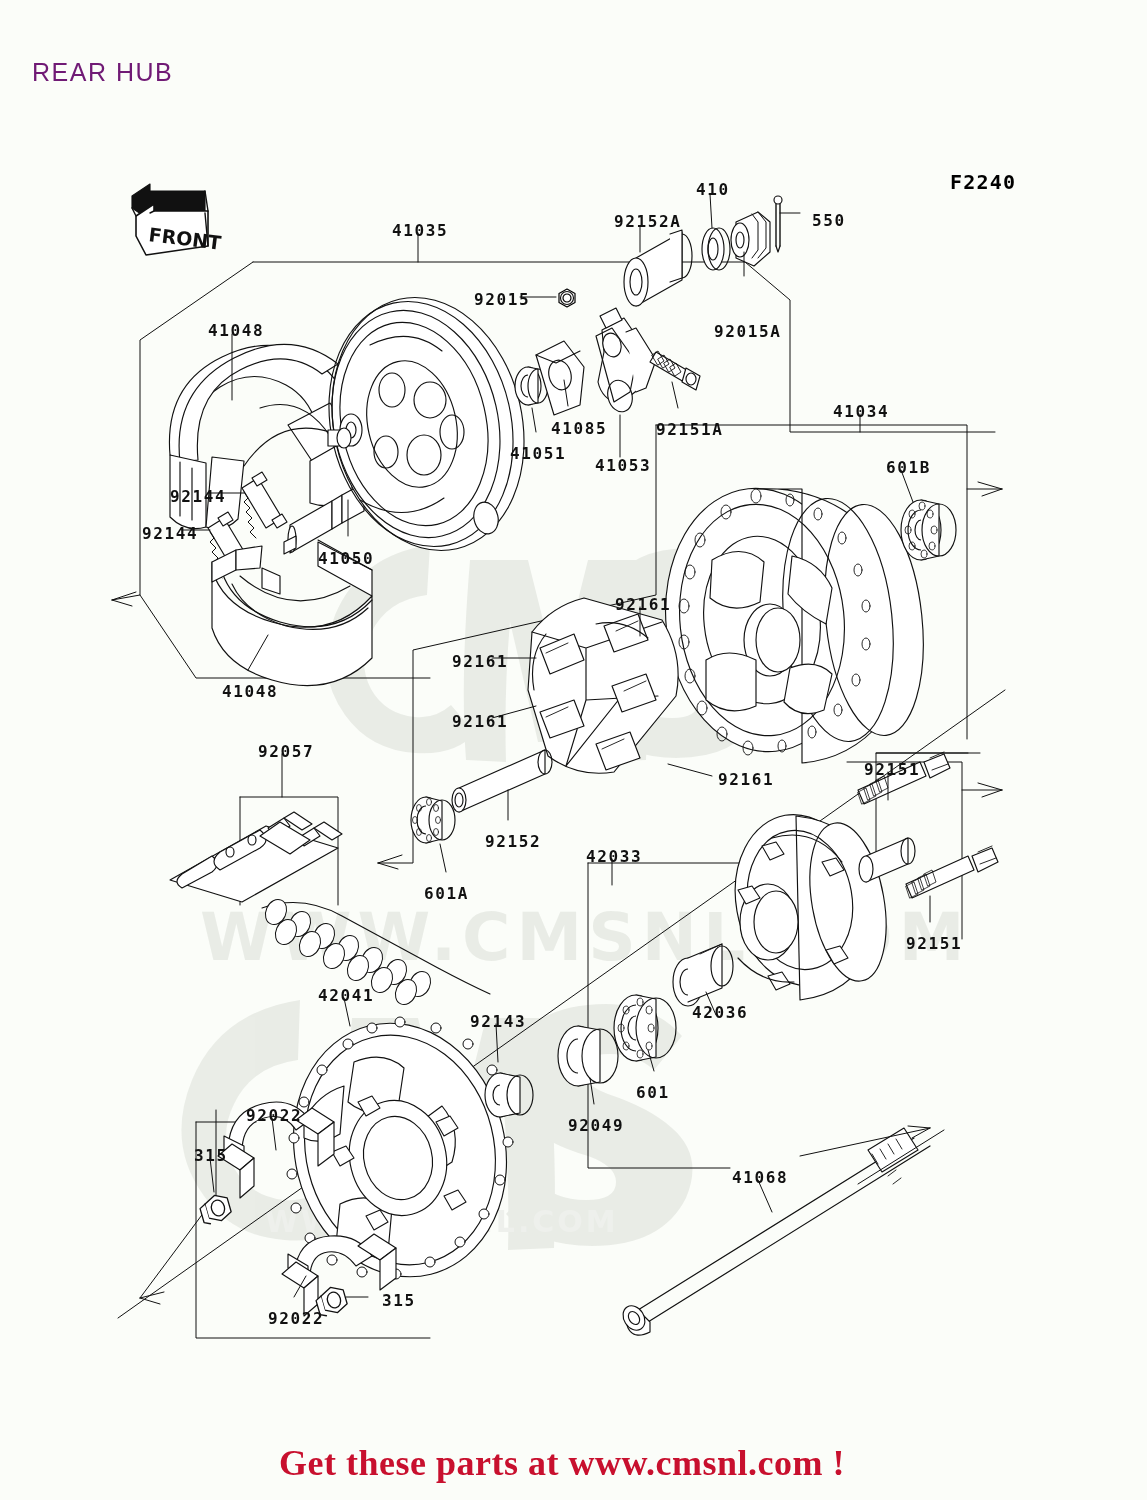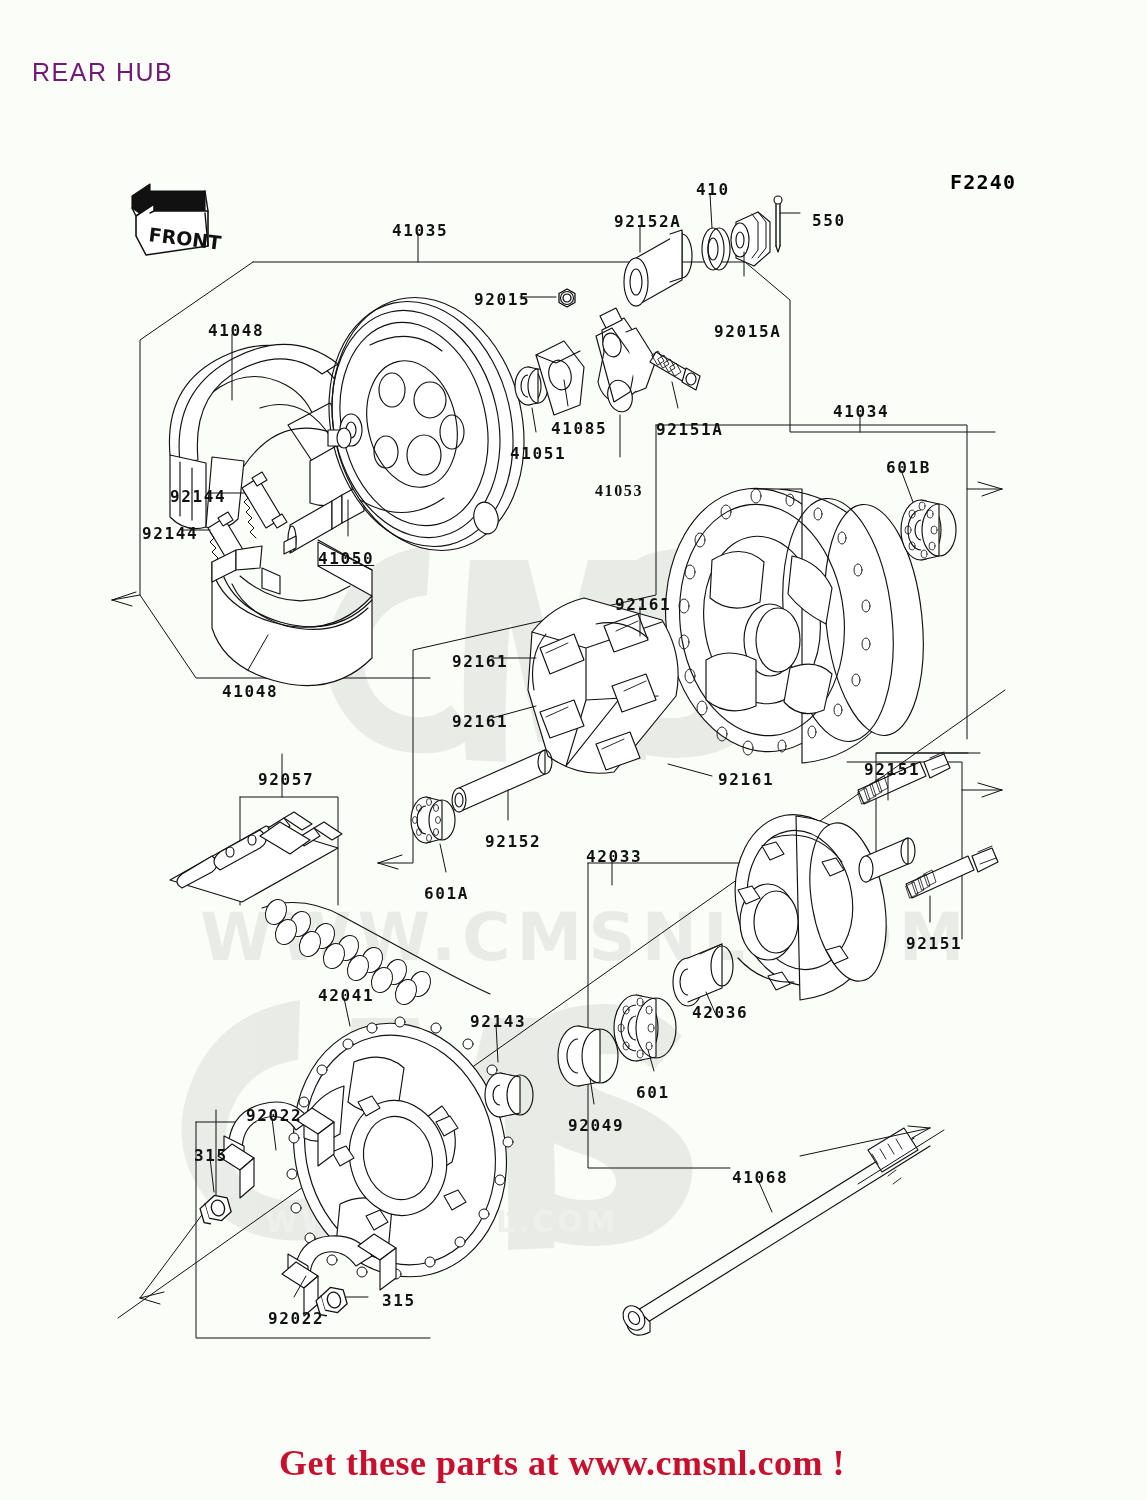--- a/index.html
+++ b/index.html
@@ -565,33 +565,33 @@
   <div id="callout-layer">
       <div class="lbl" style="left: 392px; top: 221px;">41035</div>
       <div class="lbl" style="left: 614px; top: 212px;">92152A</div>
       <div class="lbl" style="left: 696px; top: 180px;">410</div>
       <div class="lbl" style="left: 812px; top: 211px;">550</div>
       <div class="lbl" style="left: 714px; top: 290px; margin-top: 32px;">92015A</div>
       <div class="lbl" style="left: 474px; top: 290px;">92015</div>
       <div class="lbl" style="left: 208px; top: 321px;">41048</div>
       <div class="lbl" style="left: 510px; top: 444px;">41051</div>
       <div class="lbl" style="left: 551px; top: 419px;">41085</div>
-      <div class="lbl" style="left: 595px; top: 482px; font-family: Liberation Serif, serif;">41053</div>
+      <div class="lbl" style="left: 595px; top: 456px;">41053</div>
       <div class="lbl" style="left: 656px; top: 420px;">92151A</div>
       <div class="lbl" style="left: 833px; top: 402px;">41034</div>
       <div class="lbl" style="left: 886px; top: 458px;">601B</div>
       <div class="lbl" style="left: 170px; top: 487px;">92144</div>
       <div class="lbl" style="left: 142px; top: 524px;">92144</div>
-      <div class="lbl" style="left: 318px; top: 549px; text-decoration: underline;">41050</div>
+      <div class="lbl" style="left: 318px; top: 549px;">41050</div>
       <div class="lbl" style="left: 222px; top: 682px;">41048</div>
       <div class="lbl" style="left: 615px; top: 595px;">92161</div>
       <div class="lbl" style="left: 452px; top: 652px;">92161</div>
       <div class="lbl" style="left: 452px; top: 712px;">92161</div>
       <div class="lbl" style="left: 718px; top: 770px;">92161</div>
-      <div class="lbl" style="left: 258px; top: 742px; margin-top: 28px;">92057</div>
+      <div class="lbl" style="left: 258px; top: 742px;">92057</div>
       <div class="lbl" style="left: 485px; top: 832px;">92152</div>
       <div class="lbl" style="left: 424px; top: 884px;">601A</div>
       <div class="lbl" style="left: 586px; top: 847px;">42033</div>
       <div class="lbl" style="left: 864px; top: 760px;">92151</div>
       <div class="lbl" style="left: 906px; top: 934px;">92151</div>
       <div class="lbl" style="left: 318px; top: 986px;">42041</div>
       <div class="lbl" style="left: 470px; top: 1012px;">92143</div>
       <div class="lbl" style="left: 568px; top: 1116px;">92049</div>
       <div class="lbl" style="left: 636px; top: 1083px;">601</div>
       <div class="lbl" style="left: 692px; top: 1003px;">42036</div>

